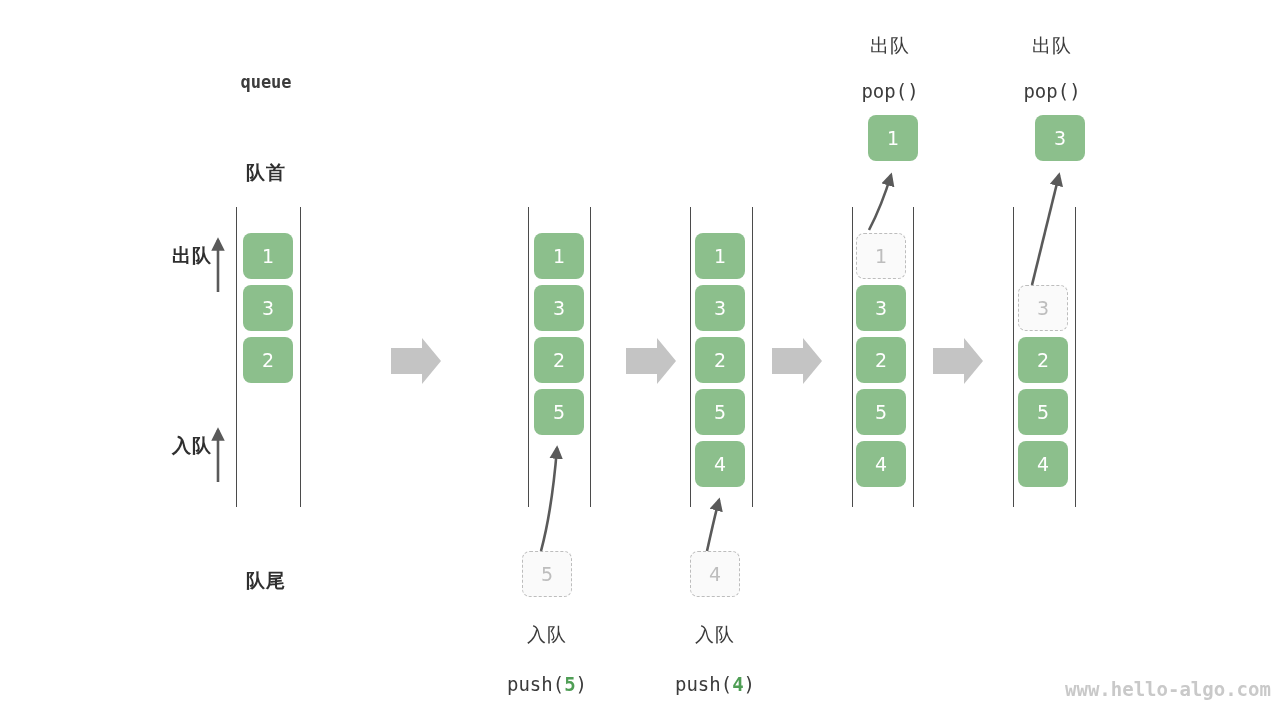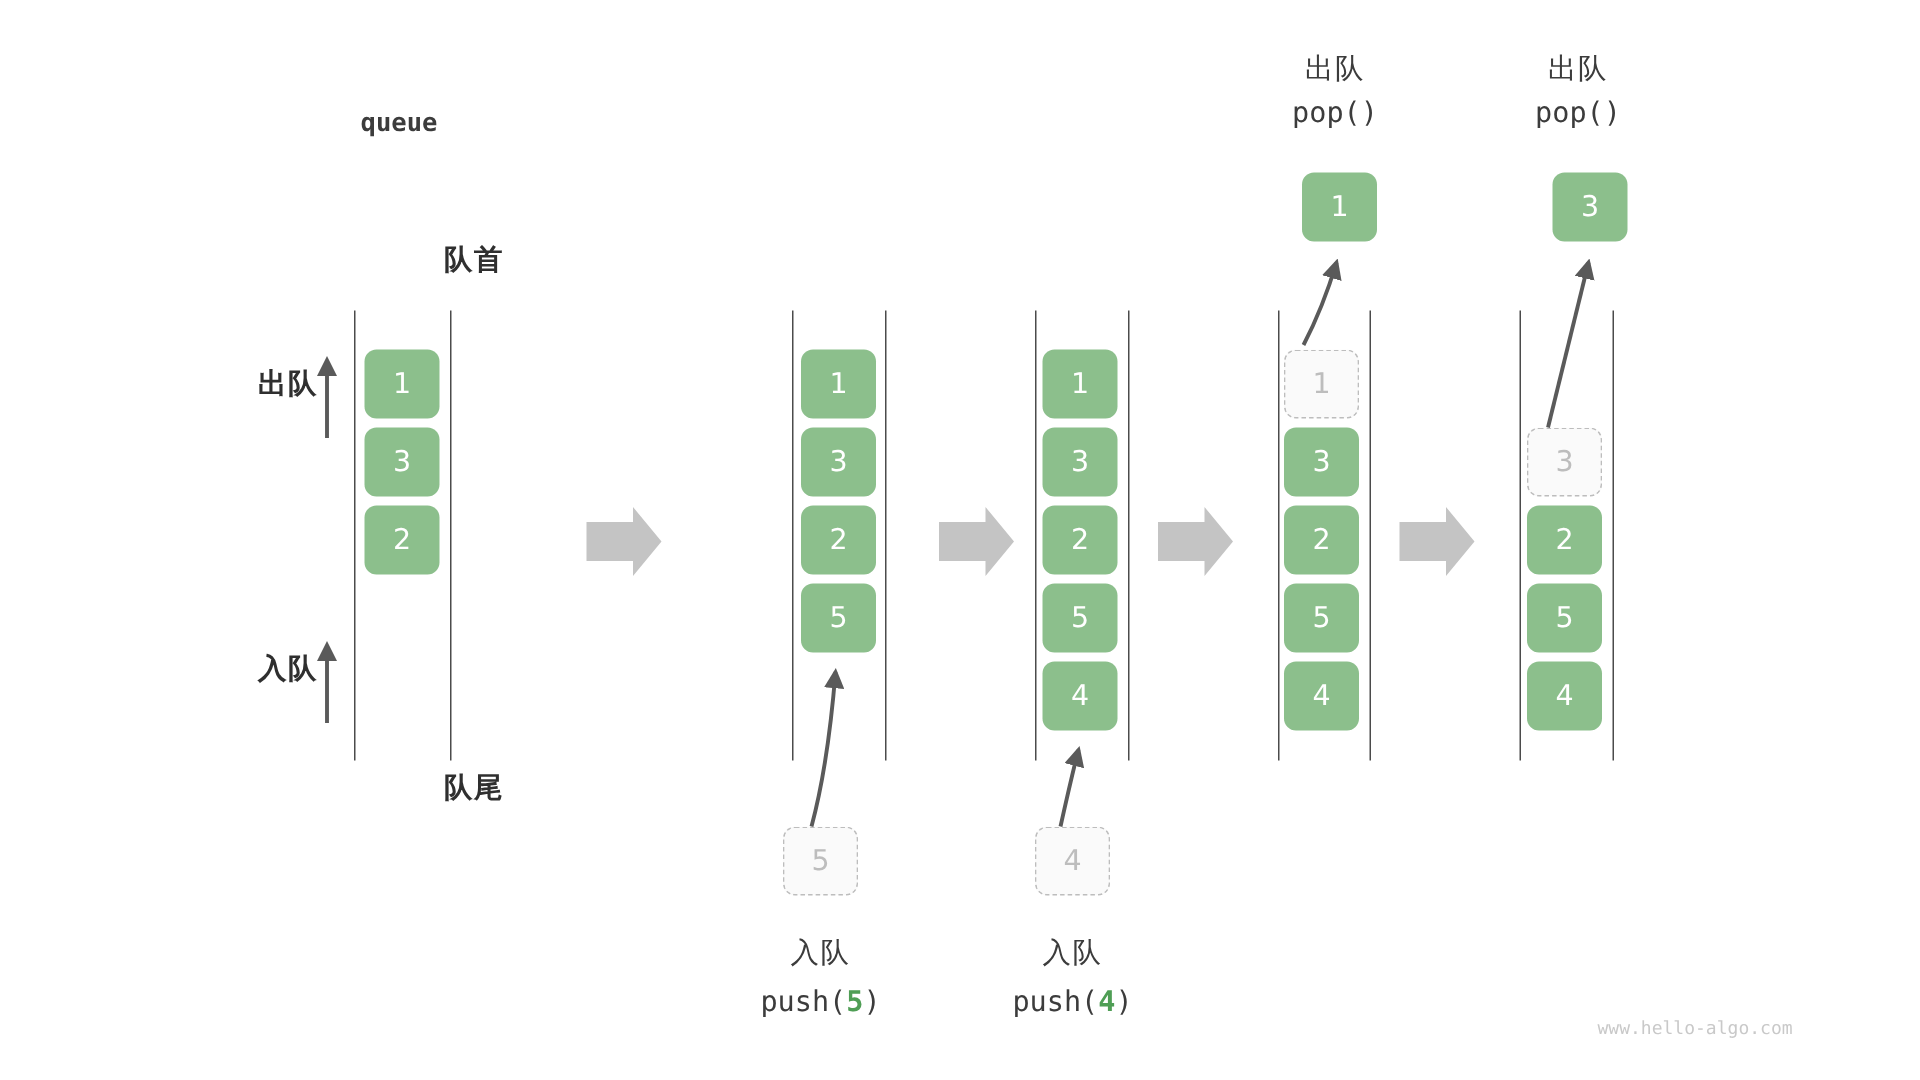--- a/index.html
+++ b/index.html
@@ -35,44 +35,46 @@
     font-family: "DejaVu Sans Mono", "Liberation Mono", monospace;
     font-size: 17px;
     color: #3c3c3c;
     text-align: center;
     white-space: nowrap;
   }
   .label-bold {
     font-weight: bold;
     font-size: 19px;
     color: #2f2f2f;
-    text-align: right;
+    text-align: center;
     white-space: nowrap;
     letter-spacing: 1px;
   }
   .op-cn {
     font-size: 19px;
     color: #3c3c3c;
     text-align: center;
     white-space: nowrap;
     letter-spacing: 1px;
   }
   .op-code {
     font-family: "DejaVu Sans Mono", "Liberation Mono", monospace;
     font-size: 19px;
     color: #3c3c3c;
     text-align: center;
     white-space: nowrap;
+    margin-top: 16px;
   }
   .op-code .num { color: #4f9e55; font-weight: bold; }
   .watermark {
     font-family: "DejaVu Sans Mono", "Liberation Mono", monospace;
-    font-size: 12px;
+    font-size: 19px;
     color: #c9c9c9;
     white-space: nowrap;
+    font-weight: bold;
   }
 
   
   .rail {
     position: absolute;
     width: 0;
     border-left: 1.6px solid #4b4b4b;
   }
 
   
@@ -104,21 +106,21 @@
   }
 </style>
 </head>
 <body>
 
 <div id="stage">
 
   <div class="abs title-mono" style="left:196px; top:72px; width:140px;font-weight:bold;">queue</div>
 
   <div class="abs label-bold" style="left:196px; top:160px; width:140px;">队首</div>
-  <div class="abs label-bold" style="left:196px; top:512px; width:140px;">队尾</div>
+  <div class="abs label-bold" style="left:196px; top:568px; width:140px;">队尾</div>
 
   <div class="abs label-bold" style="left:140px; top:243px; width:72px; text-align:right;">出队</div>
   <div class="abs label-bold" style="left:140px; top:433px; width:72px; text-align:right;">入队</div>
 
   <div class="abs op-cn" style="left:820px; top:33px; width:140px;">出队</div>
   <div class="abs op-code" style="left:820px; top:64px; width:140px;">pop()</div>
 
   <div class="abs op-cn" style="left:982px; top:33px; width:140px;">出队</div>
   <div class="abs op-code" style="left:982px; top:64px; width:140px;">pop()</div>
 

